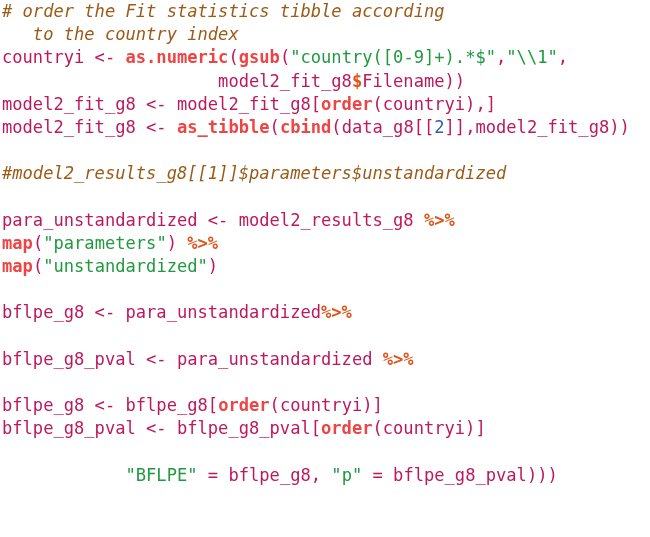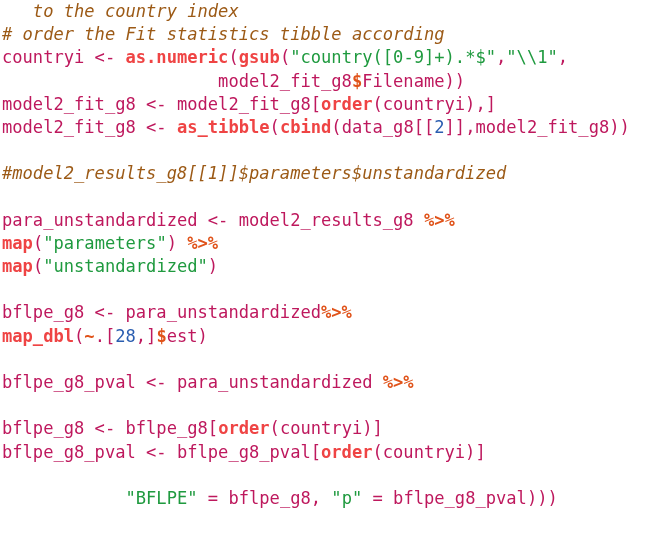--- a/index.html
+++ b/index.html
@@ -40,35 +40,34 @@
   .tok-comment  { color: #9c5a16; font-style: italic; }
   .tok-func     { color: #ef4444; font-weight: bold; }
   .tok-string   { color: #1f9a3f; }
   .tok-op       { color: #e0531a; font-weight: bold; }
   .tok-number   { color: #2a5db0; }
 </style>
 </head>
 <body>
 
 <div id="code-listing">
+    <div class="code-line"><span class="tok tok-comment"># order the Fit statistics tibble according</span></div>
     <div class="code-line"><span class="tok tok-comment">   to the country index</span></div>
-    <div class="code-line"><span class="tok tok-comment"># order the Fit statistics tibble according</span></div>
     <div class="code-line"><span class="tok tok-plain">countryi &lt;- </span><span class="tok tok-func">as.numeric</span><span class="tok tok-plain">(</span><span class="tok tok-func">gsub</span><span class="tok tok-plain">(</span><span class="tok tok-string">"country([0-9]+).*$"</span><span class="tok tok-plain">,</span><span class="tok tok-string">"\\1"</span><span class="tok tok-plain">,</span></div>
     <div class="code-line"><span class="tok tok-plain">                     model2_fit_g8</span><span class="tok tok-op">$</span><span class="tok tok-plain">Filename))</span></div>
     <div class="code-line"><span class="tok tok-plain">model2_fit_g8 &lt;- model2_fit_g8[</span><span class="tok tok-func">order</span><span class="tok tok-plain">(countryi),]</span></div>
     <div class="code-line"><span class="tok tok-plain">model2_fit_g8 &lt;- </span><span class="tok tok-func">as_tibble</span><span class="tok tok-plain">(</span><span class="tok tok-func">cbind</span><span class="tok tok-plain">(data_g8[[</span><span class="tok tok-number">2</span><span class="tok tok-plain">]],model2_fit_g8))</span></div>
     <div class="code-line blank">&nbsp;</div>
     <div class="code-line"><span class="tok tok-comment">#model2_results_g8[[1]]$parameters$unstandardized</span></div>
     <div class="code-line blank">&nbsp;</div>
     <div class="code-line"><span class="tok tok-plain">para_unstandardized &lt;- model2_results_g8 </span><span class="tok tok-op">%&gt;%</span></div>
     <div class="code-line"><span class="tok tok-func">map</span><span class="tok tok-plain">(</span><span class="tok tok-string">"parameters"</span><span class="tok tok-plain">) </span><span class="tok tok-op">%&gt;%</span></div>
     <div class="code-line"><span class="tok tok-func">map</span><span class="tok tok-plain">(</span><span class="tok tok-string">"unstandardized"</span><span class="tok tok-plain">)</span></div>
     <div class="code-line blank">&nbsp;</div>
     <div class="code-line"><span class="tok tok-plain">bflpe_g8 &lt;- para_unstandardized</span><span class="tok tok-op">%&gt;%</span></div>
-    <div class="code-line"><span class="tok tok-func">map_dbl</span><span class="tok tok-plain">(</span><span class="tok tok-op">~</span><span class="tok tok-plain">.[</span><span class="tok tok-number">28</span><span class="tok tok-plain">,]</span><span class="tok tok-op">$</span><span class="tok tok-plain">est)</span></div>
     <div class="code-line blank">&nbsp;</div>
     <div class="code-line"><span class="tok tok-plain">bflpe_g8_pval &lt;- para_unstandardized </span><span class="tok tok-op">%&gt;%</span></div>
     <div class="code-line blank">&nbsp;</div>
     <div class="code-line"><span class="tok tok-plain">bflpe_g8 &lt;- bflpe_g8[</span><span class="tok tok-func">order</span><span class="tok tok-plain">(countryi)]</span></div>
     <div class="code-line"><span class="tok tok-plain">bflpe_g8_pval &lt;- bflpe_g8_pval[</span><span class="tok tok-func">order</span><span class="tok tok-plain">(countryi)]</span></div>
     <div class="code-line blank">&nbsp;</div>
     <div class="code-line"><span class="tok tok-plain">            </span><span class="tok tok-string">"BFLPE"</span><span class="tok tok-plain"> = bflpe_g8, </span><span class="tok tok-string">"p"</span><span class="tok tok-plain"> = bflpe_g8_pval)))</span></div>
   </div>
 
 </body></html>

